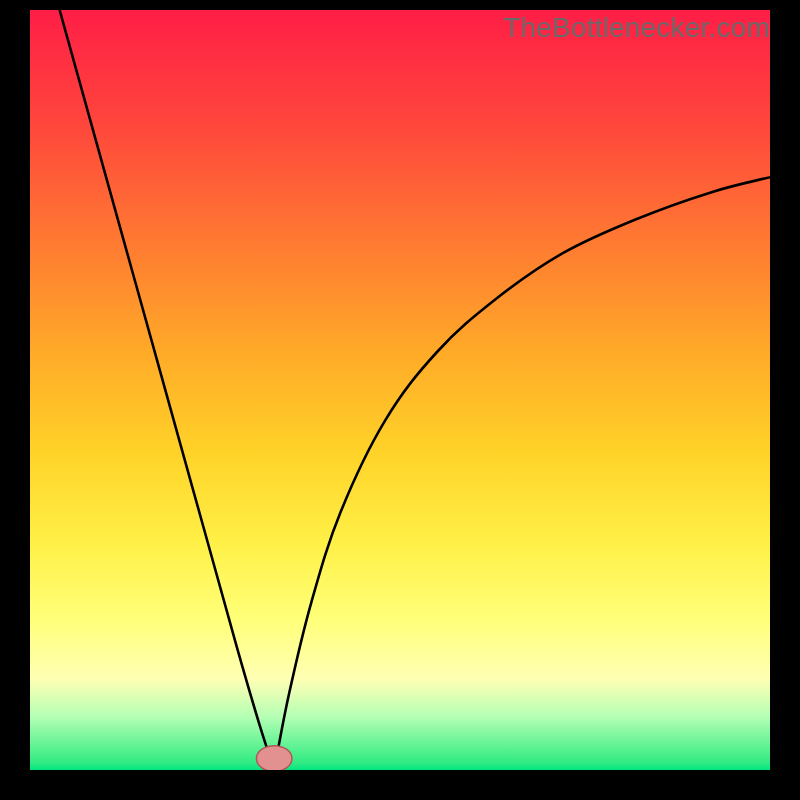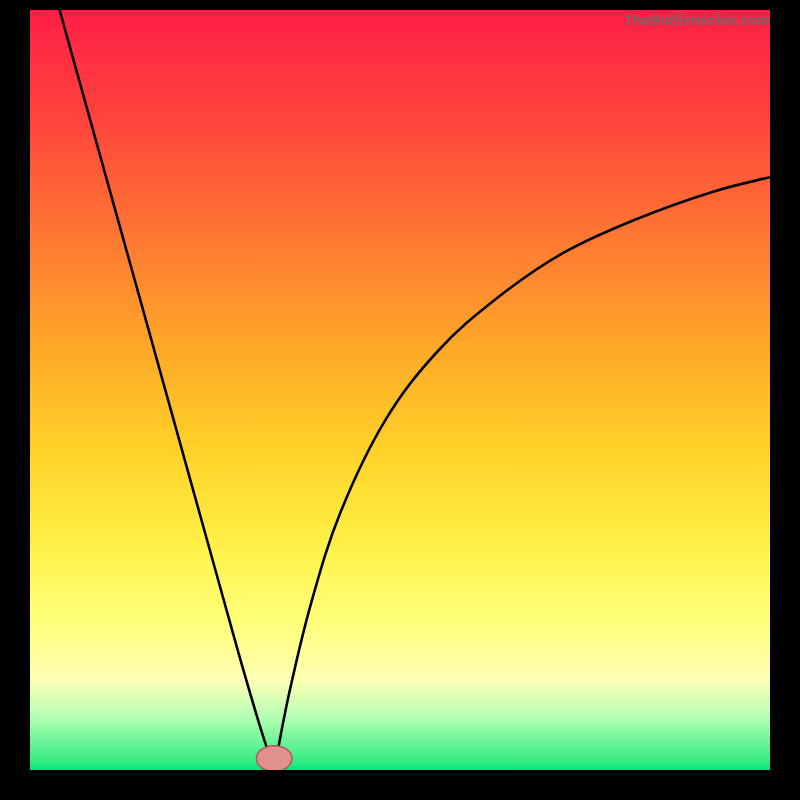--- a/index.html
+++ b/index.html
@@ -35,22 +35,22 @@
     position: absolute;
     left: 0; top: 0;
     width: 100%;
     height: 100%;
   }
   .watermark {
     position: absolute;
     top: 12px;
     right: 30px;
     color: #6a6a6a;
-    font-size: 14px;
-    font-weight: 700;
+    font-size: 28px;
+    font-weight: 400;
     letter-spacing: 0.2px;
   }
 </style>
 </head>
 <body>
 
 <div class="frame">
   <svg class="overlay" viewBox="0 0 100 100" preserveAspectRatio="none">
     <path id="curve-left" d="M 4 0 C 4.72 2.52, 6.5600000000000005 8.96, 8 14 C 9.44 19.04, 10.56 22.96, 12 28 C 13.44 33.04, 14.56 36.96, 16 42 C 17.44 47.04, 18.56 50.96, 20 56 C 21.44 61.04, 22.56 64.96, 24 70 C 25.44 75.04, 26.74 79.68, 28 84 C 29.26 88.32, 30.1 91.12, 31 94 C 31.9 96.88, 32.64 98.92, 33 100" stroke="#000" stroke-width="0.35" fill="none"></path>
     <path id="curve-right" d="M 33 100 C 33.36 98.2, 34.1 93.96, 35 90 C 35.9 86.04, 36.74 82.32, 38 78 C 39.26 73.68, 40.2 70.32, 42 66 C 43.8 61.68, 45.66 57.78, 48 54 C 50.34 50.22, 52.3 47.88, 55 45 C 57.7 42.12, 59.94 40.34, 63 38 C 66.06 35.66, 68.58 33.89, 72 32 C 75.42 30.11, 78.4 28.94, 82 27.5 C 85.6 26.06, 88.76 24.99, 92 24 C 95.24 23.01, 98.56 22.36, 100 22" stroke="#000" stroke-width="0.35" fill="none"></path>

